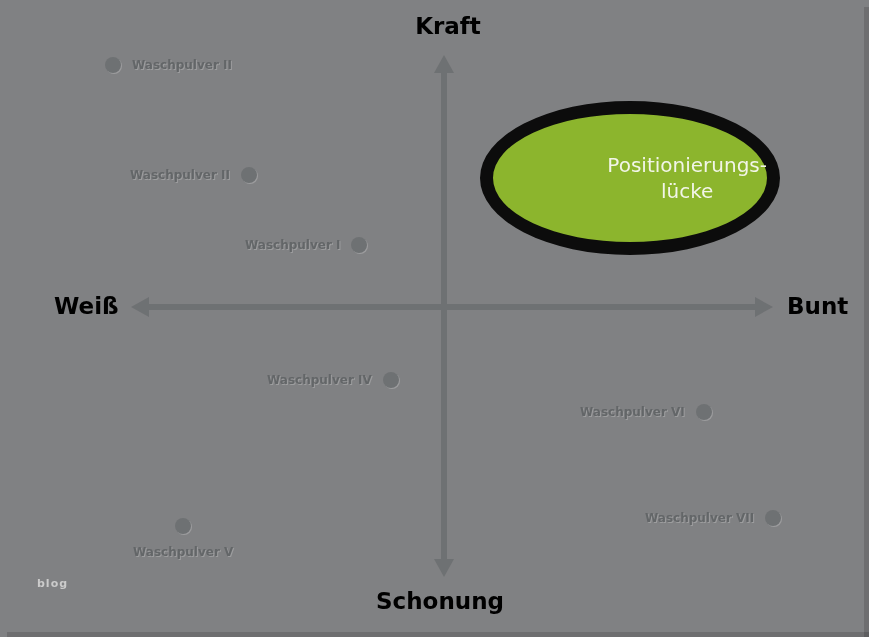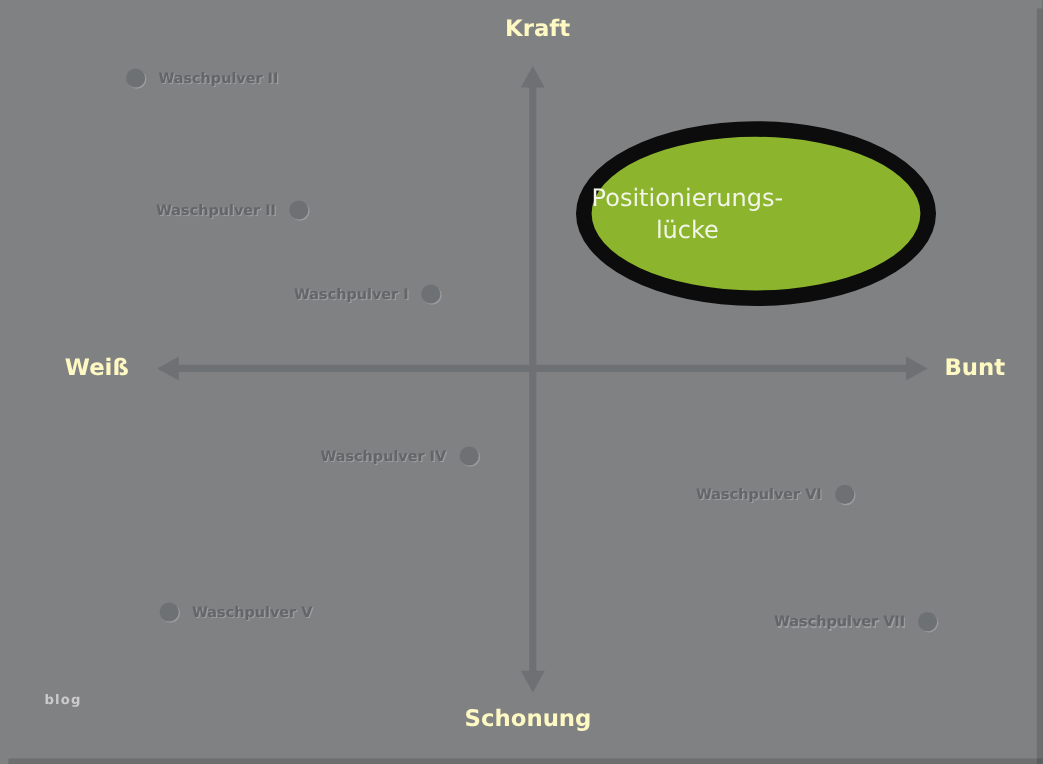--- a/index.html
+++ b/index.html
@@ -17,42 +17,42 @@
   .axis-h { left: 148px; top: 304px; width: 609px; height: 6px; }
   
   .arrow { position: absolute; width: 0; height: 0; }
   .arrow-up    { left: 434px; top: 55px;  border-left: 10px solid transparent; border-right: 10px solid transparent; border-bottom: 18px solid #6e7173; }
   .arrow-down  { left: 434px; top: 559px; border-left: 10px solid transparent; border-right: 10px solid transparent; border-top: 18px solid #6e7173; }
   .arrow-left  { left: 131px; top: 297px; border-top: 10px solid transparent; border-bottom: 10px solid transparent; border-right: 18px solid #6e7173; }
   .arrow-right { left: 755px; top: 297px; border-top: 10px solid transparent; border-bottom: 10px solid transparent; border-left: 18px solid #6e7173; }
   
   .axis-label {
     position: absolute;
-    color: #fef9c3;
+    color: #000000;
     font-weight: bold;
-    font-size: 19px;
+    font-size: 23px;
     white-space: nowrap;
     letter-spacing: 0px;
   }
   .lbl-kraft    { left: 448px; top: 13px; transform: translateX(-50%); }
   .lbl-schonung { left: 440px; top: 588px; transform: translateX(-50%); }
   .lbl-weiss    { left: 54px;  top: 307px; transform: translateY(-54%); }
   .lbl-bunt     { left: 787px; top: 307px; transform: translateY(-54%); }
   
   .gap-ellipse {
     position: absolute;
     left: 480px; top: 101px;
     width: 300px; height: 154px;
     box-sizing: border-box;
     background: #8cb52d;
     border: 13px solid #0c0c0c;
     border-radius: 50%;
     display: flex;
     align-items: center;
-    justify-content: flex-start;
+    justify-content: flex-end;
     text-align: center;
   }
   .gap-ellipse .gap-text {
     color: #f2f5e8;
     font-size: 20px;
     line-height: 1.3;
     font-weight: 400;
   }
   
   .point {
@@ -135,21 +135,21 @@
   <div class="point" style="left:580px; top:404px;">
     <span class="plabel">Waschpulver VI</span>
     <span class="dot"></span>
   </div>
 
   <div class="point" style="left:645px; top:510px;align-items:center;">
     <span class="plabel">Waschpulver VII</span>
     <span class="dot"></span>
   </div>
 
-  <div class="point" style="left:133px; top:502px;">
+  <div class="point" style="left:133px; top:518px;flex-direction:column;">
     <span class="dot"></span>
     <span class="plabel">Waschpulver V</span>
   </div>
 
   <div class="watermark">blog</div>
 
   <div class="edge-shadow-right"></div>
   <div class="edge-shadow-bottom"></div>
 
 </div>

